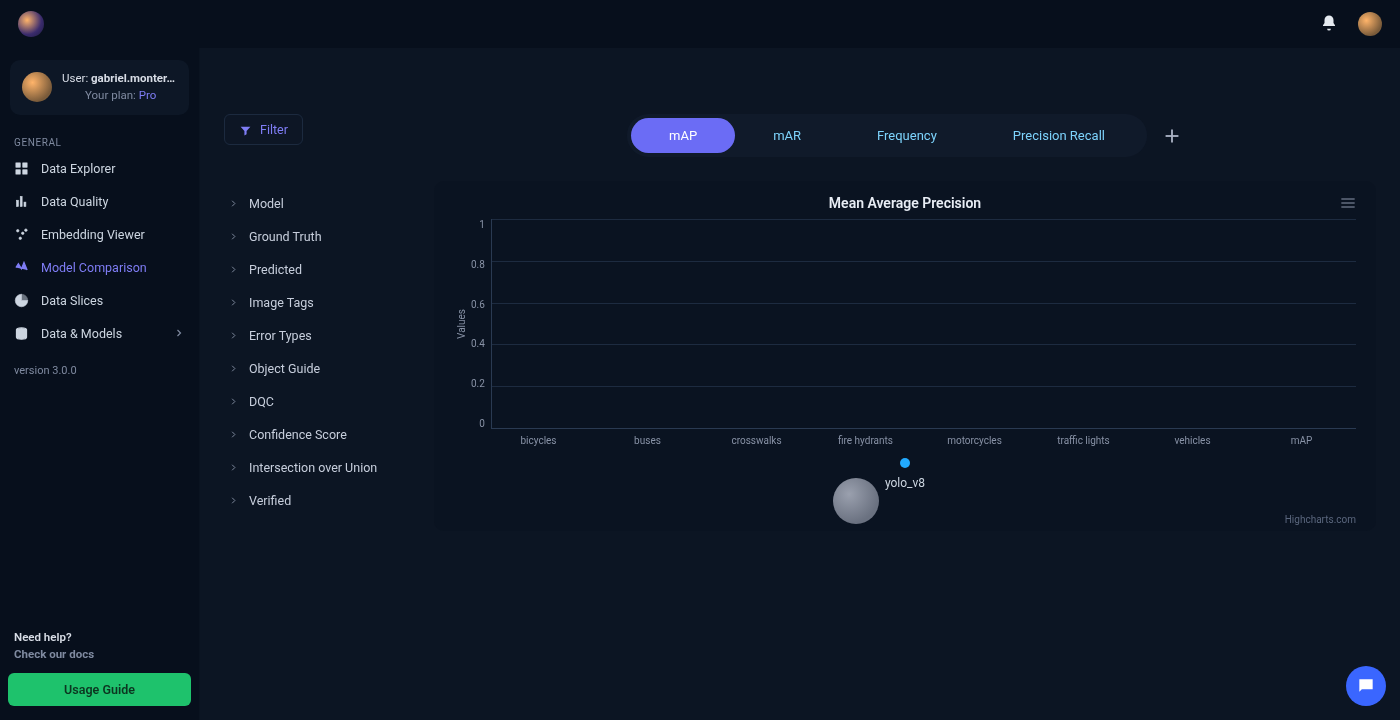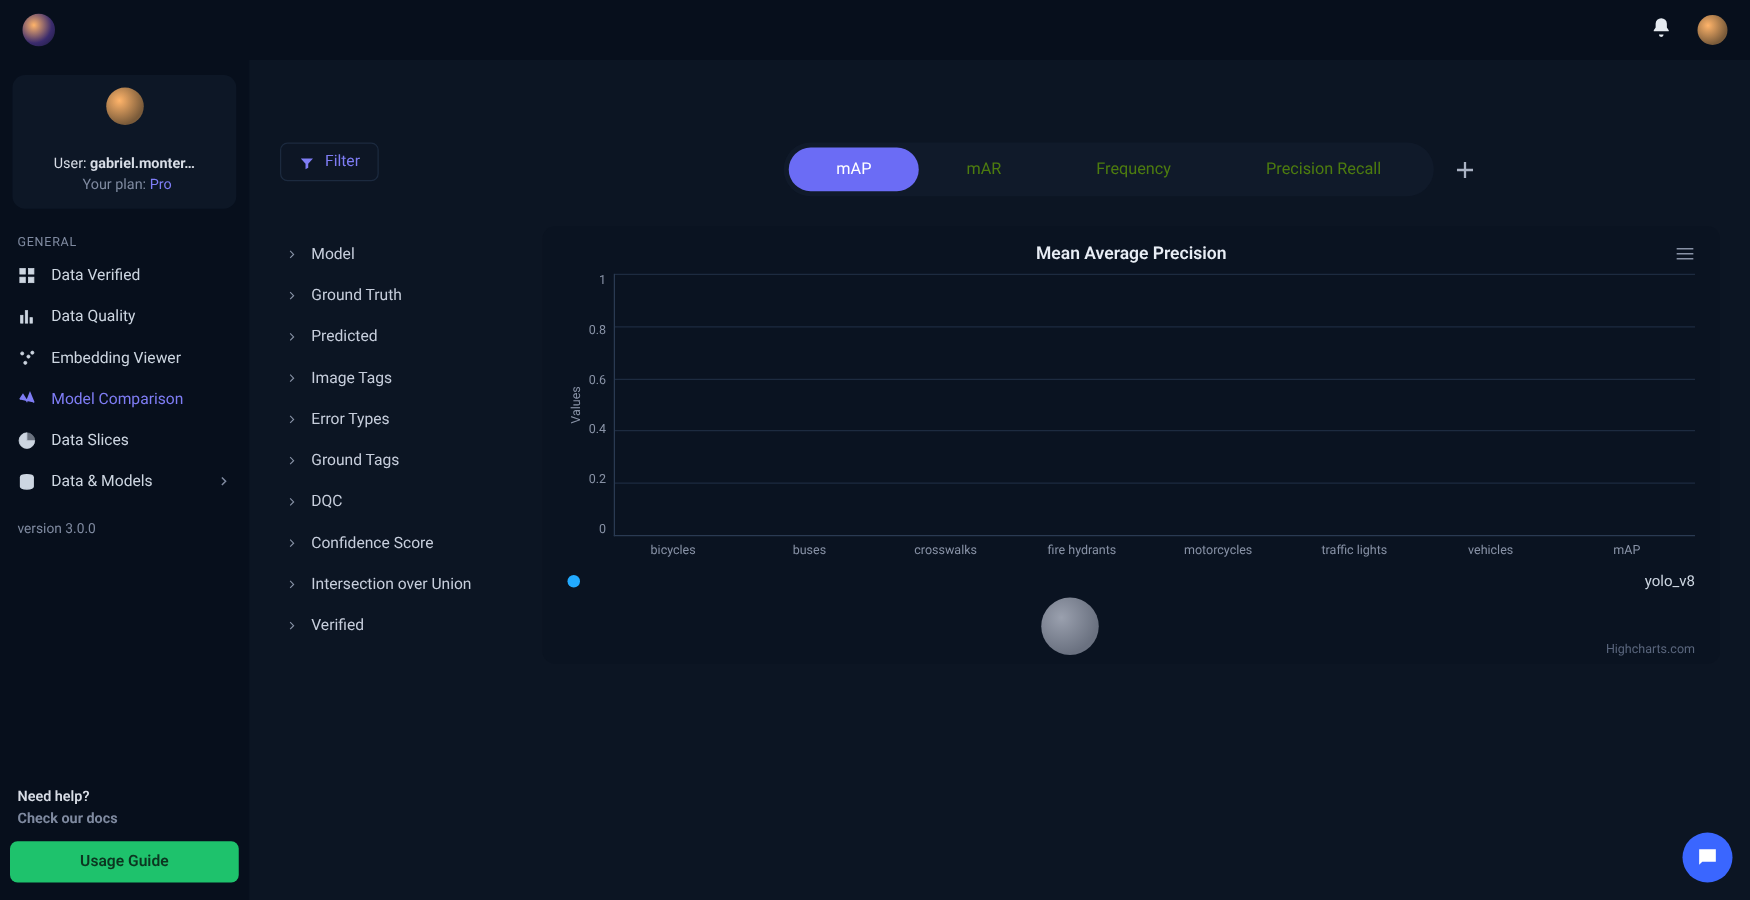--- a/index.html
+++ b/index.html
@@ -58,23 +58,22 @@
     display:flex;
     flex-direction: column;
     padding: 12px 0 14px 0;
   }
   .user-card {
     margin: 0 10px 14px 10px;
     background: var(--panel-2);
     border-radius: 10px;
     padding: 10px 12px;
     display:flex;
-    gap:22px;
+    gap:10px;
     align-items:center;
-    flex-direction:column;
   }
   .avatar-md { width:30px;height:30px;border-radius:50%; background: radial-gradient(circle at 35% 35%, #ffb46a 0%, #7a5b3a 70%); flex-shrink:0;}
   .user-lines { font-size:11.5px; line-height:1.5; min-width:0; }
   .user-lines .u1 { color:#d8dde6; white-space:nowrap; overflow:hidden; text-overflow:ellipsis; max-width:120px;}
   .user-lines .u2 { color:var(--text-dim);margin-left:23px;}
   .user-lines .plan { color: var(--accent-2); }
 
   .section-label {
     padding: 8px 14px 4px 14px;
     font-size: 10px;
@@ -149,21 +148,21 @@
   .tabs-wrap { display:flex; align-items:center; justify-content:center; gap:14px; margin-bottom: 24px; margin-top: 6px;}
   .tabs {
     display:flex;
     background: rgba(18,28,46,0.7);
     border-radius: 999px;
     padding: 4px;
   }
   .tab {
     padding: 10px 38px;
     border-radius: 999px;
-    color: #4d7c0f;
+    color: #7dd3fc;
     font-size: 13px;
     cursor:pointer;
     white-space:nowrap;
   }
   .tab.active {
     background: var(--accent);
     color: #fff;
   }
   .plus-btn { width:22px;height:22px; cursor:pointer; color:#aab3c4;}
   .plus-btn svg{width:100%;height:100%;stroke:currentColor;stroke-width:2;fill:none;}
@@ -221,25 +220,26 @@
   }
   .xaxis {
     display:flex;
     padding: 6px 0 0 30px;
     font-size:10px;
     color:#8892a6;
   }
   .xaxis .xl { flex:1; text-align:center; }
 
   .legend-row {
-    display:flex; justify-content:space-between; align-items:center; gap:8px;
+    display:flex; justify-content:flex-start; align-items:center; gap:8px;
     margin-top: 12px;
     font-size:12px;
     color:#cdd6e1;
     position:relative;
+    flex-direction:column;
   }
   .legend-dot { width:10px;height:10px;border-radius:50%;background:var(--blue-bar);}
   .orb {
     width:46px;height:46px;border-radius:50%;
     background: radial-gradient(circle at 35% 35%, #9aa0ae 0%, #6a7180 70%);
     position:absolute;
     left:50%; transform:translateX(-72px);
     top: 20px;
   }
   .hc-credit {
@@ -289,21 +289,21 @@
 
     <div class="section-label">GENERAL</div>
 
     <div class="nav-item">
       <svg class="nav-ico" viewBox="0 0 24 24">
           <rect x="3" y="3" width="7" height="7"></rect>
           <rect x="14" y="3" width="7" height="7"></rect>
           <rect x="3" y="14" width="7" height="7"></rect>
           <rect x="14" y="14" width="7" height="7"></rect>
         </svg>
-      <span>Data Verified</span>
+      <span>Data Explorer</span>
     </div>
     <div class="nav-item">
       <svg class="nav-ico" viewBox="0 0 24 24">
           <rect x="4" y="10" width="3" height="10"></rect>
           <rect x="10" y="4" width="3" height="16"></rect>
           <rect x="16" y="13" width="3" height="7"></rect>
         </svg>
       <span>Data Quality</span>
     </div>
     <div class="nav-item">
@@ -388,21 +388,21 @@
             <div class="filter-item">
               <svg viewBox="0 0 24 24">
                 <polyline points="9 6 15 12 9 18"></polyline>
               </svg>
               <span>Error Types</span>
             </div>
             <div class="filter-item">
               <svg viewBox="0 0 24 24">
                 <polyline points="9 6 15 12 9 18"></polyline>
               </svg>
-              <span>Ground Tags</span>
+              <span>Object Guide</span>
             </div>
             <div class="filter-item">
               <svg viewBox="0 0 24 24">
                 <polyline points="9 6 15 12 9 18"></polyline>
               </svg>
               <span>DQC</span>
             </div>
             <div class="filter-item">
               <svg viewBox="0 0 24 24">
                 <polyline points="9 6 15 12 9 18"></polyline>

